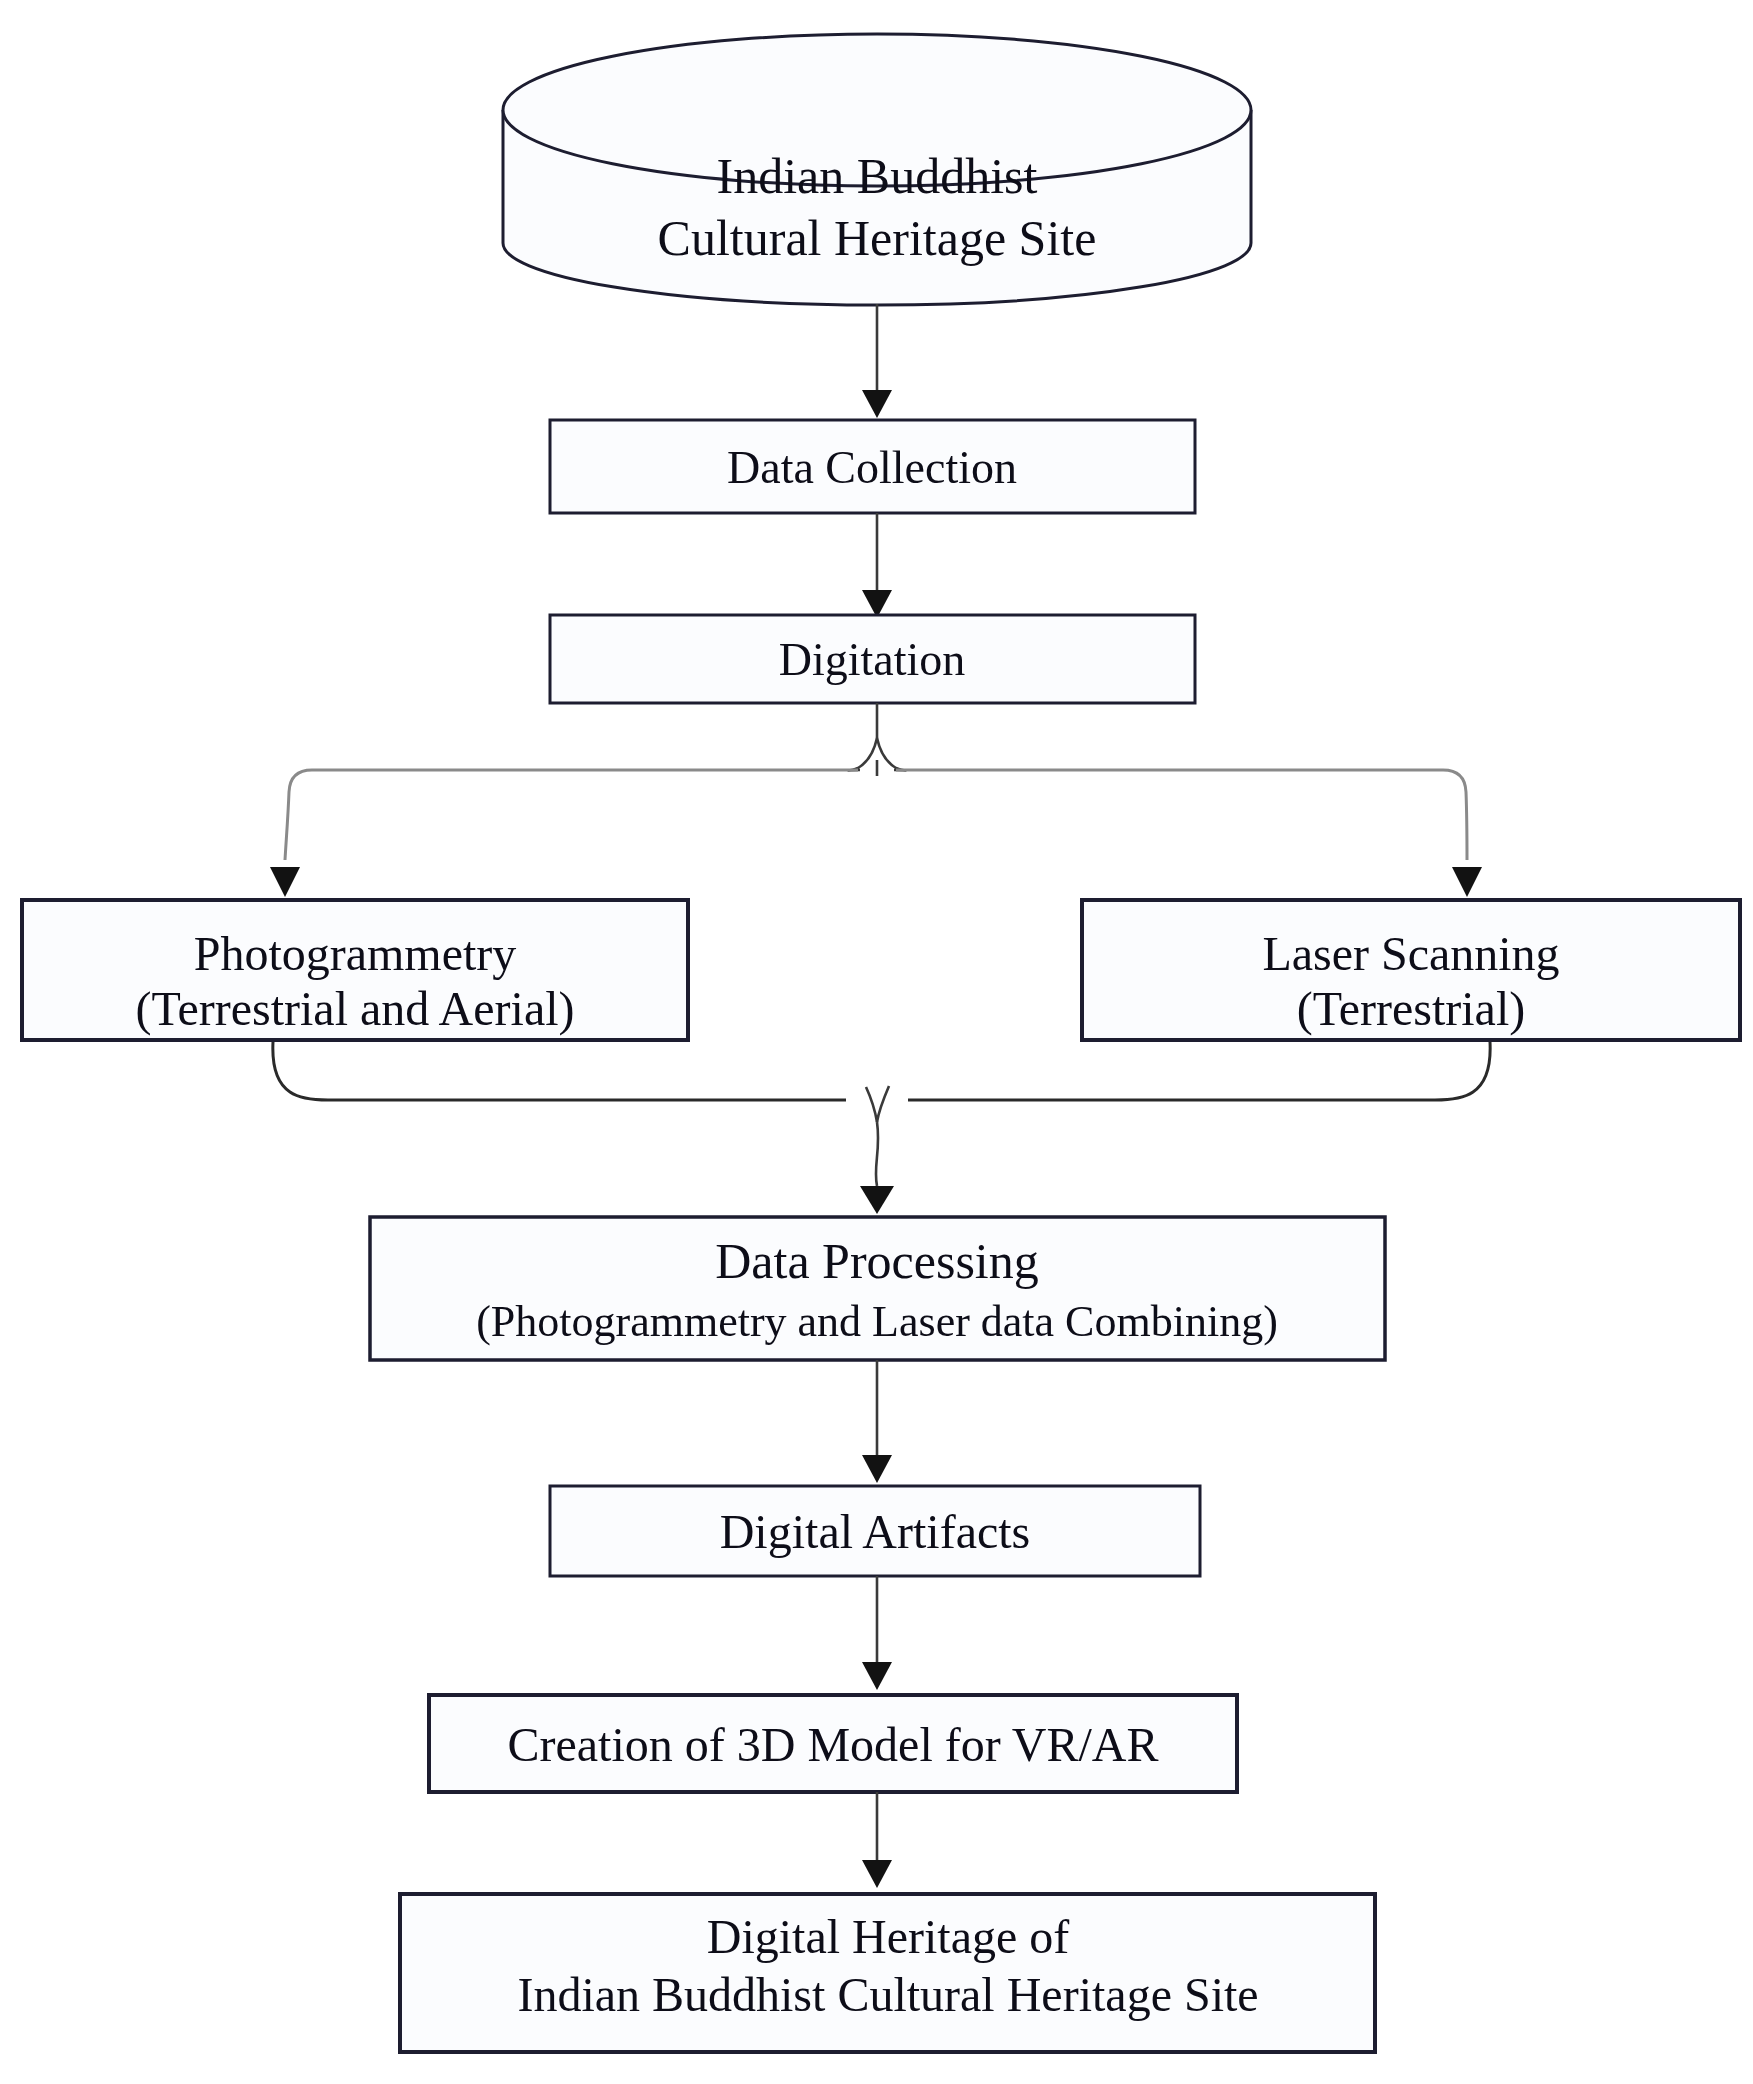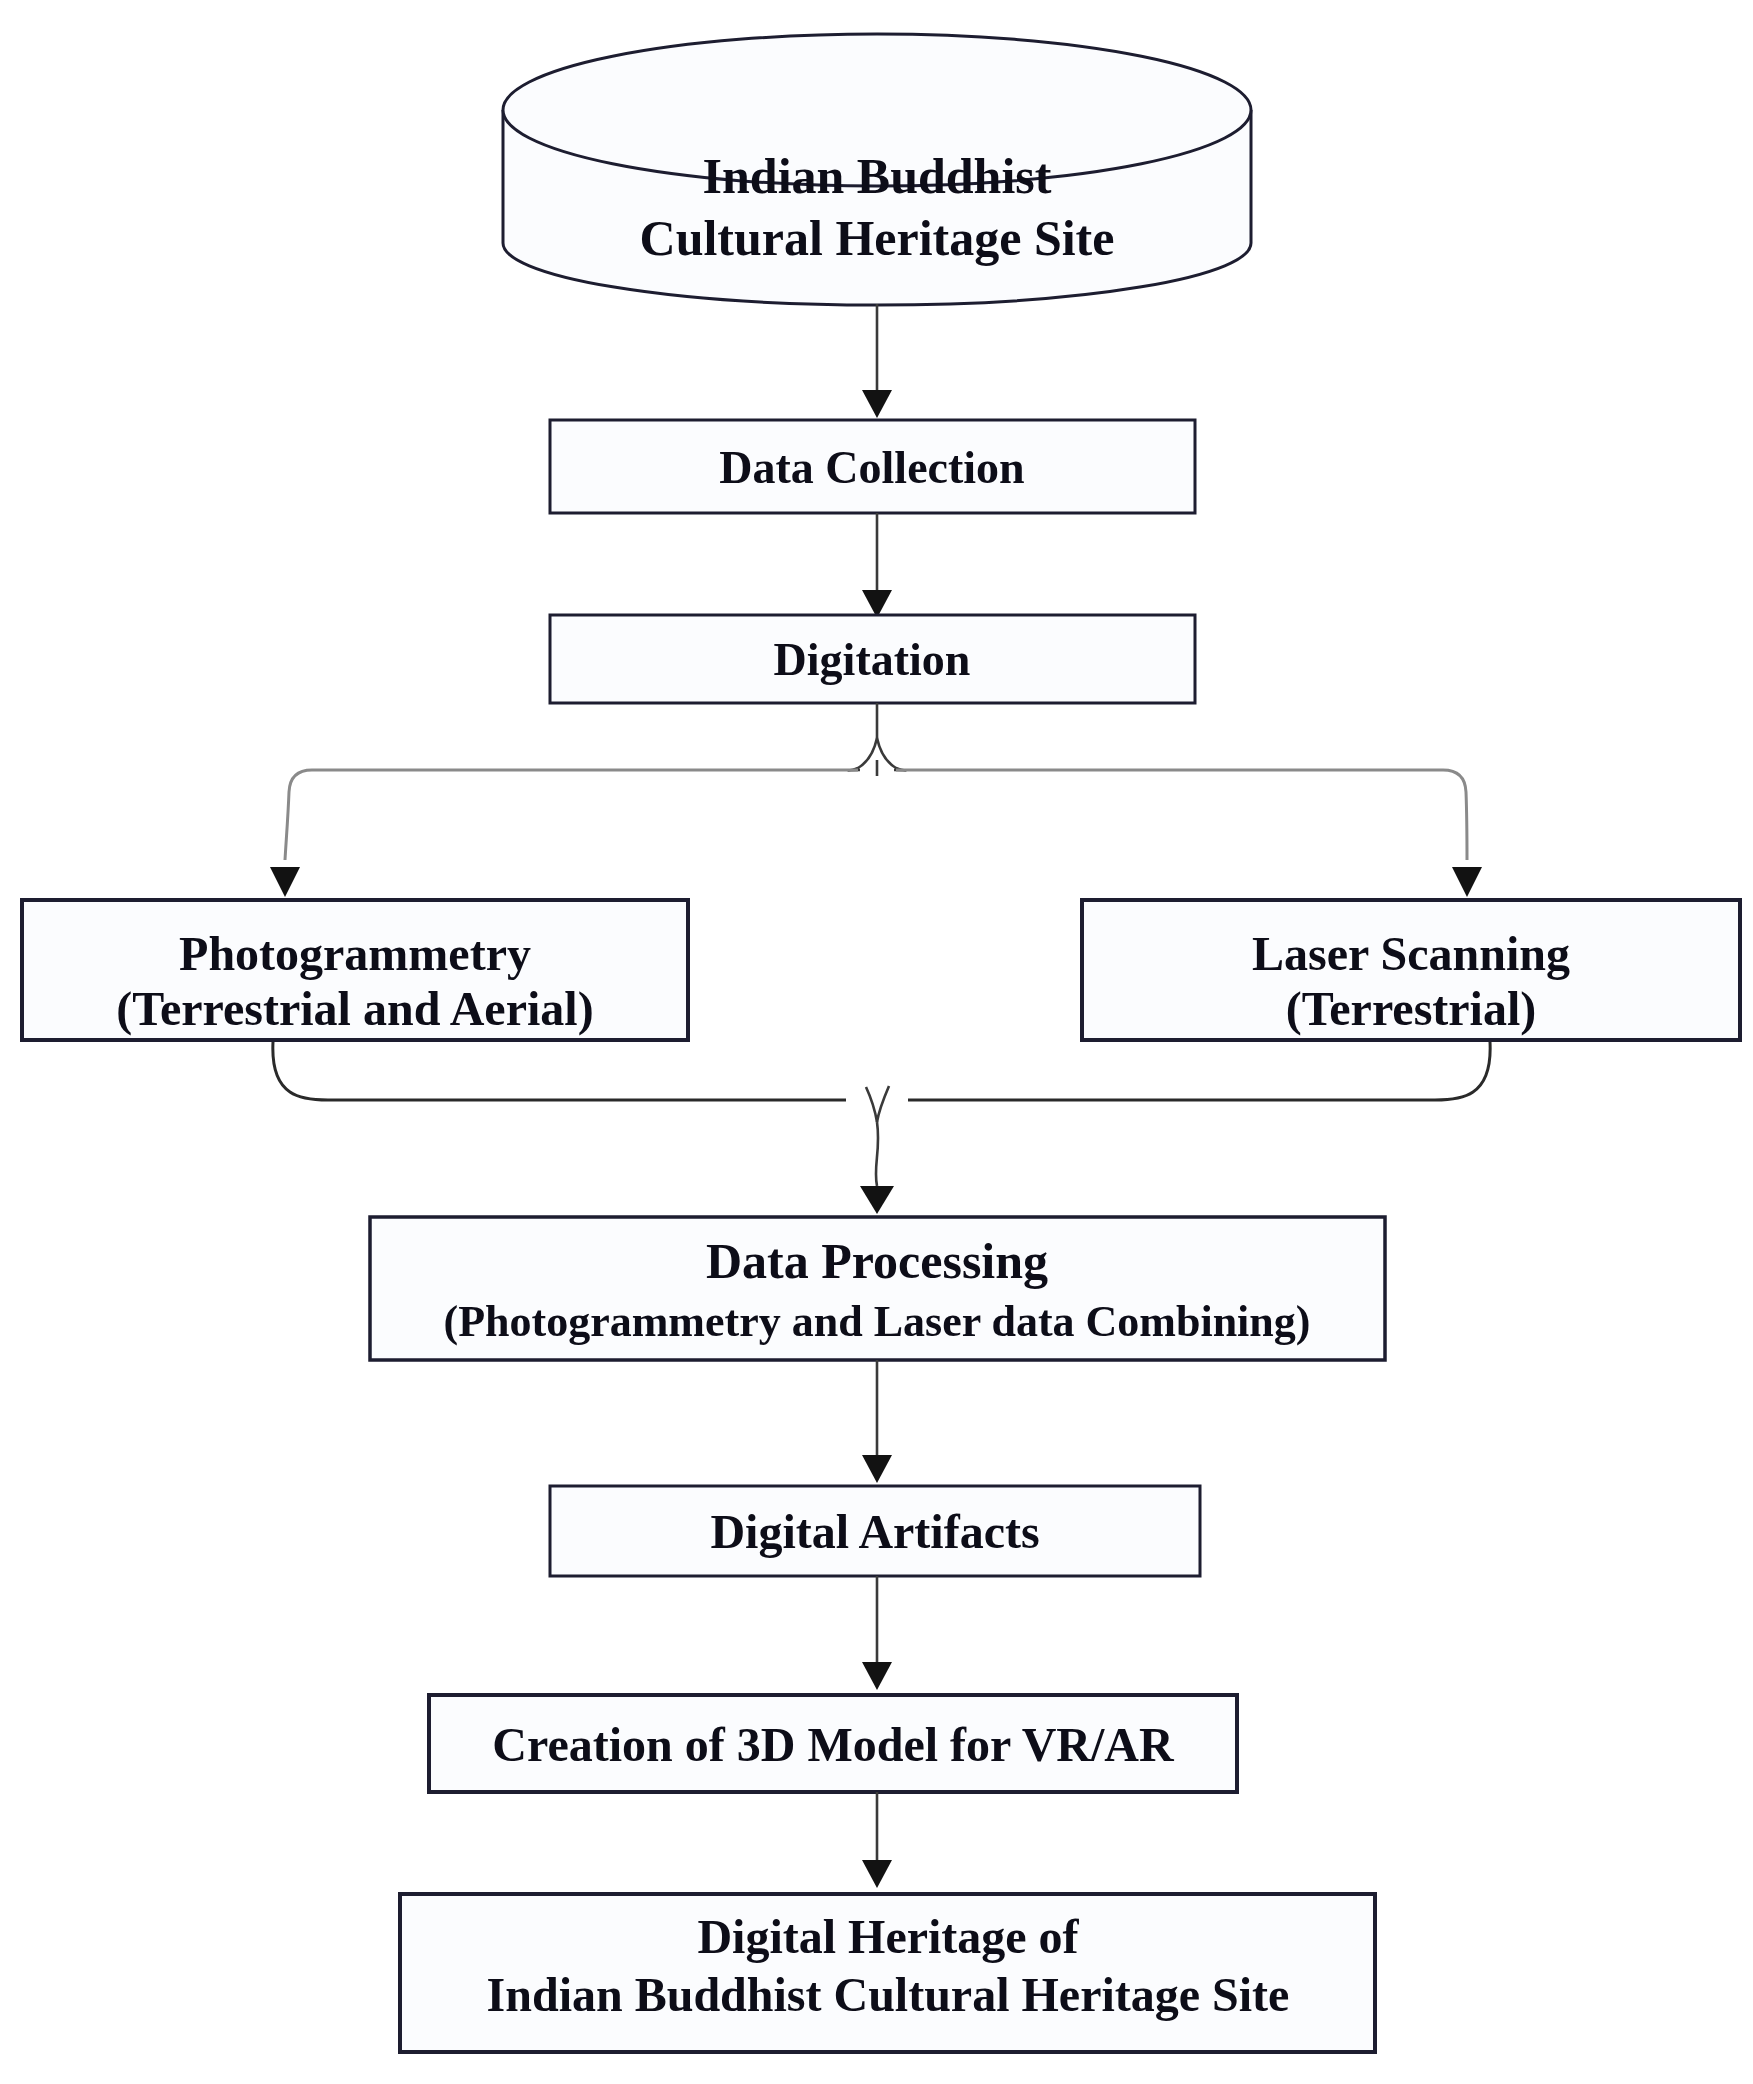--- a/index.html
+++ b/index.html
@@ -5,21 +5,21 @@
   :root{
     --bg:#ffffff;
     --box-border:#1d1d30;
     --box-fill:#fbfcfe;
     --line:#3a3a3a;
     --fork-line:#8a8a8a;
     --arrowhead:#121212;
     --text:#0d0d18;
   }
   html,body{margin:0;padding:0;background:var(--bg);}
-  .stage{width:1753px;height:2084px;margin:0 auto;background:var(--bg);font-weight:bold;}
+  .stage{width:1753px;height:2084px;margin:0 auto;background:var(--bg);}
   svg{display:block;}
   .node-box{fill:var(--box-fill);stroke:var(--box-border);}
   .cyl{fill:var(--box-fill);stroke:var(--box-border);stroke-width:3;}
   .lbl{
     font-family:"Liberation Serif","DejaVu Serif",serif;
     fill:var(--text);
     text-anchor:middle;
   }
   .f50{font-size:50px;}
   .f48{font-size:48px;}

